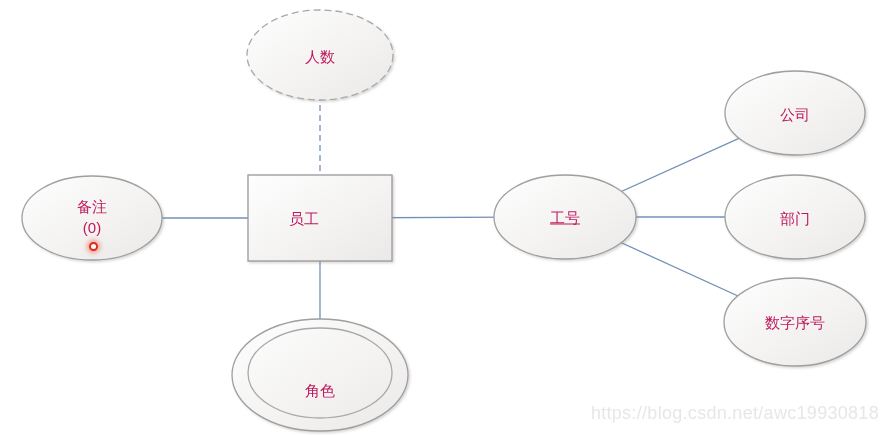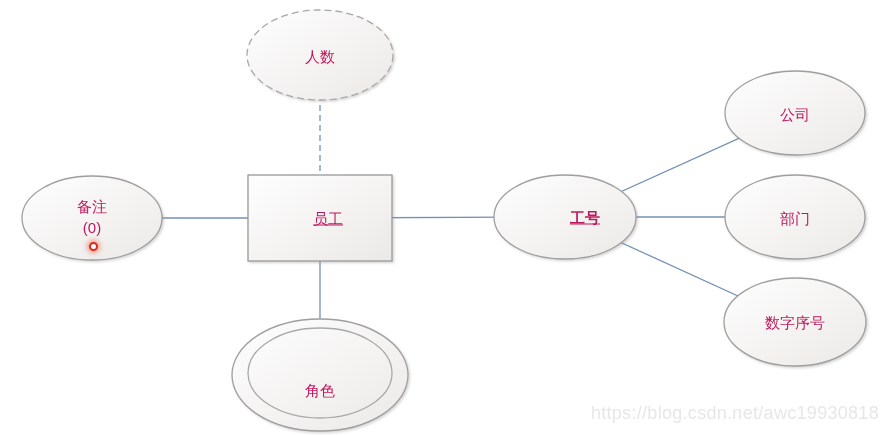--- a/index.html
+++ b/index.html
@@ -98,25 +98,25 @@
     </g>
   </svg>
 
   <div class="node-label" style="left:320px; top:56px;">人数</div>
 
   <div class="node-label" style="left:92px; top:217px;">
     <span class="sub-line">备注</span>
     <span class="sub-line">(0)</span>
   </div>
 
-  <div class="node-label" style="left:328px; top:218px;text-decoration:underline;">员工</div>
+  <div class="node-label" style="left:304px; top:218px;">员工</div>
 
   <div class="node-label" style="left:320px; top:390px;">角色</div>
 
-  <div class="node-label" style="left:585px; top:217px;font-weight:bold;">
+  <div class="node-label" style="left:565px; top:217px;">
     <span class="underlined">工号</span>
   </div>
 
   <div class="node-label" style="left:795px; top:114px;">公司</div>
 
   <div class="node-label" style="left:795px; top:218px;text-align:center;">部门</div>
 
   <div class="node-label" style="left:795px; top:322px;">数字序号</div>
 
   <div id="record-dot"></div>

